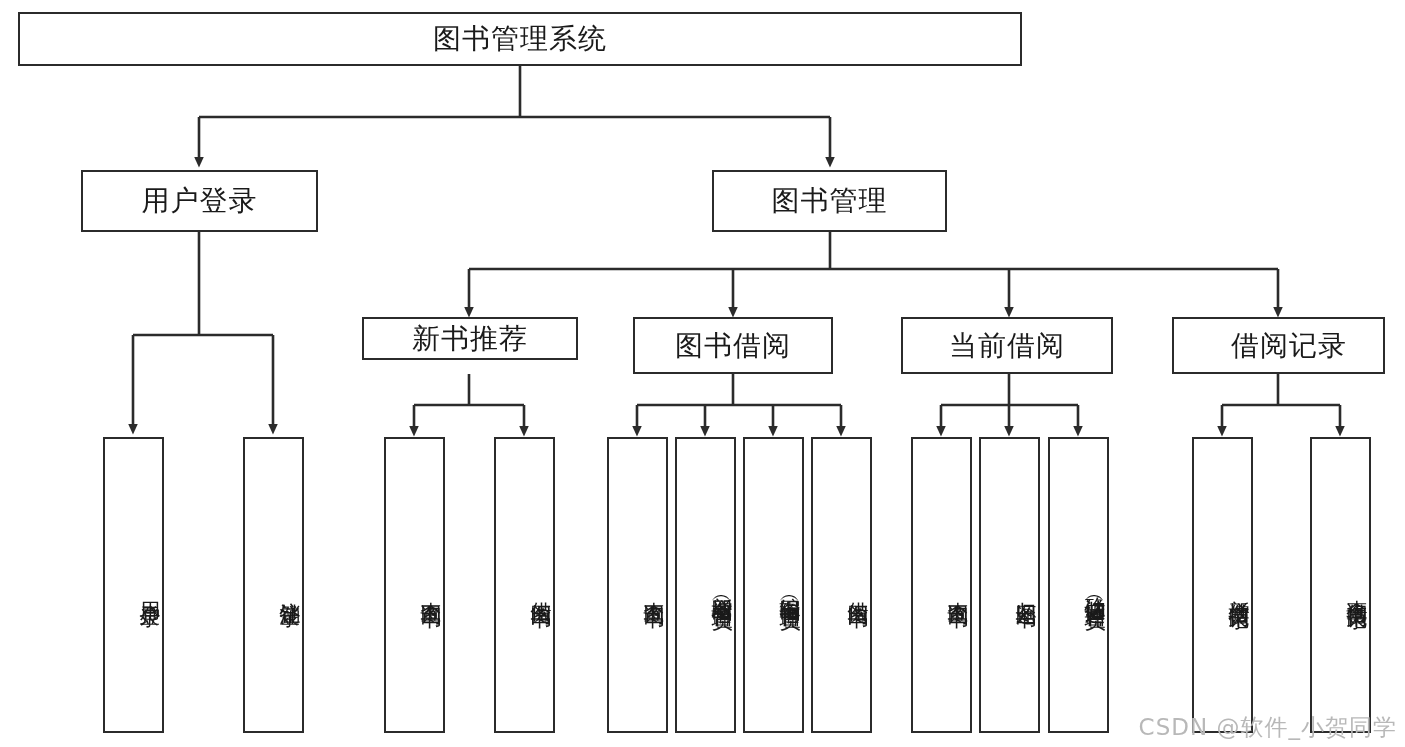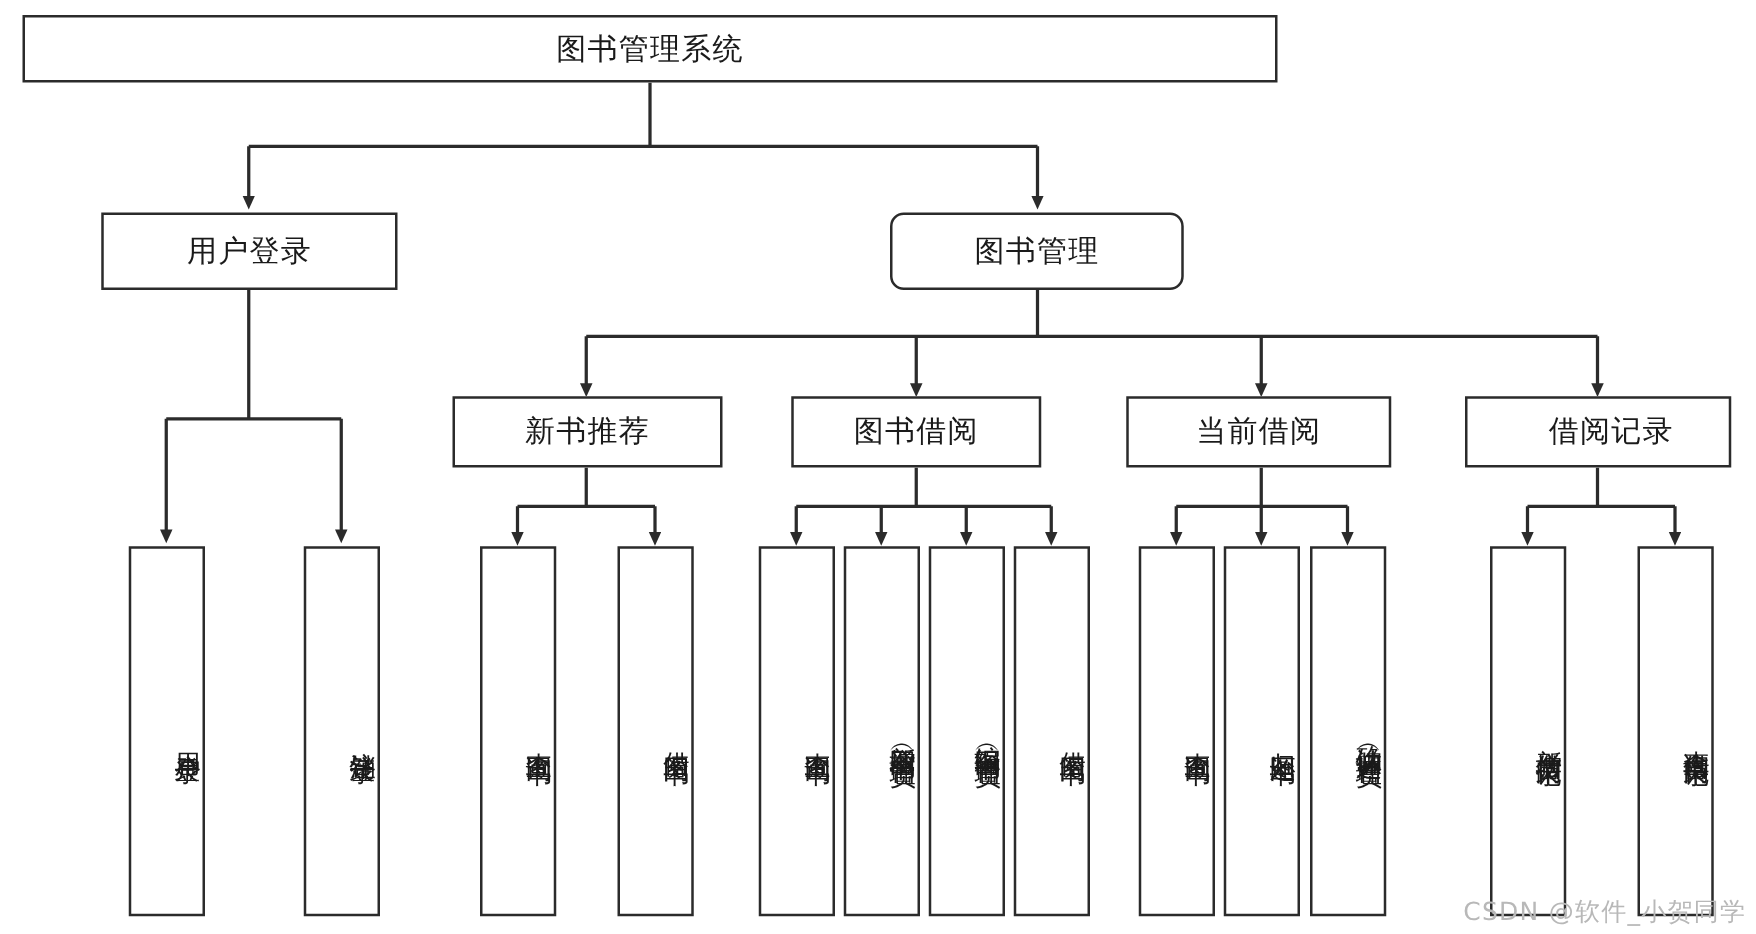--- a/index.html
+++ b/index.html
@@ -27,21 +27,21 @@
     position: absolute;
     box-sizing: border-box;
     border: 2.5px solid #2b2b2b;
     background: #ffffff;
     display: flex;
     align-items: center;
     justify-content: center;
     color: #1a1a1a;
   }
   .node-h {
-    font-size: 24px;
+    font-size: 28px;
     letter-spacing: 1px;
     line-height: 1.2;
     white-space: nowrap;
   }
   .node-leaf {
     font-size: 21px;
     letter-spacing: 2px;
     line-height: 1.18;
     writing-mode: vertical-rl;
     text-orientation: upright;
@@ -52,21 +52,21 @@
   }
   .leaf-text {
     writing-mode: vertical-rl;
     text-orientation: upright;
     display: block;
   }
   .watermark {
     position: absolute;
     right: 8px;
     bottom: 4px;
-    font-size: 20px;
+    font-size: 23px;
     color: #b8b8b8;
     letter-spacing: 1px;
     white-space: nowrap;
     font-family: "DejaVu Sans", "Liberation Sans", sans-serif;
   }
 </style>
 </head>
 <body>
 
 <div id="canvas">
@@ -123,25 +123,25 @@
     </g>
   </svg>
 
   <div class="node node-h" style="left:18px; top:12px; width:1004px; height:54px;">
     <span>图书管理系统</span>
   </div>
 
   <div class="node node-h" style="left:81px; top:170px; width:237px; height:62px;">
     <span>用户登录</span>
   </div>
-  <div class="node node-h" style="left:712px; top:170px; width:235px; height:62px;border-radius:11px;">
+  <div class="node node-h" style="left:712px; top:170px; width:235px; height:62px;">
     <span>图书管理</span>
   </div>
 
-  <div class="node node-h" style="left:362px; top:317px; width:216px; height:57px;">
+  <div class="node node-h" style="left:362px; top:317px; width:216px; height:43px;">
     <span>新书推荐</span>
   </div>
   <div class="node node-h" style="left:633px; top:317px; width:200px; height:57px;">
     <span>图书借阅</span>
   </div>
   <div class="node node-h" style="left:901px; top:317px; width:212px; height:57px;">
     <span>当前借阅</span>
   </div>
   <div class="node node-h" style="left:1172px; top:317px; width:213px; height:57px;padding-left:21px;">
     <span>借阅记录</span>

